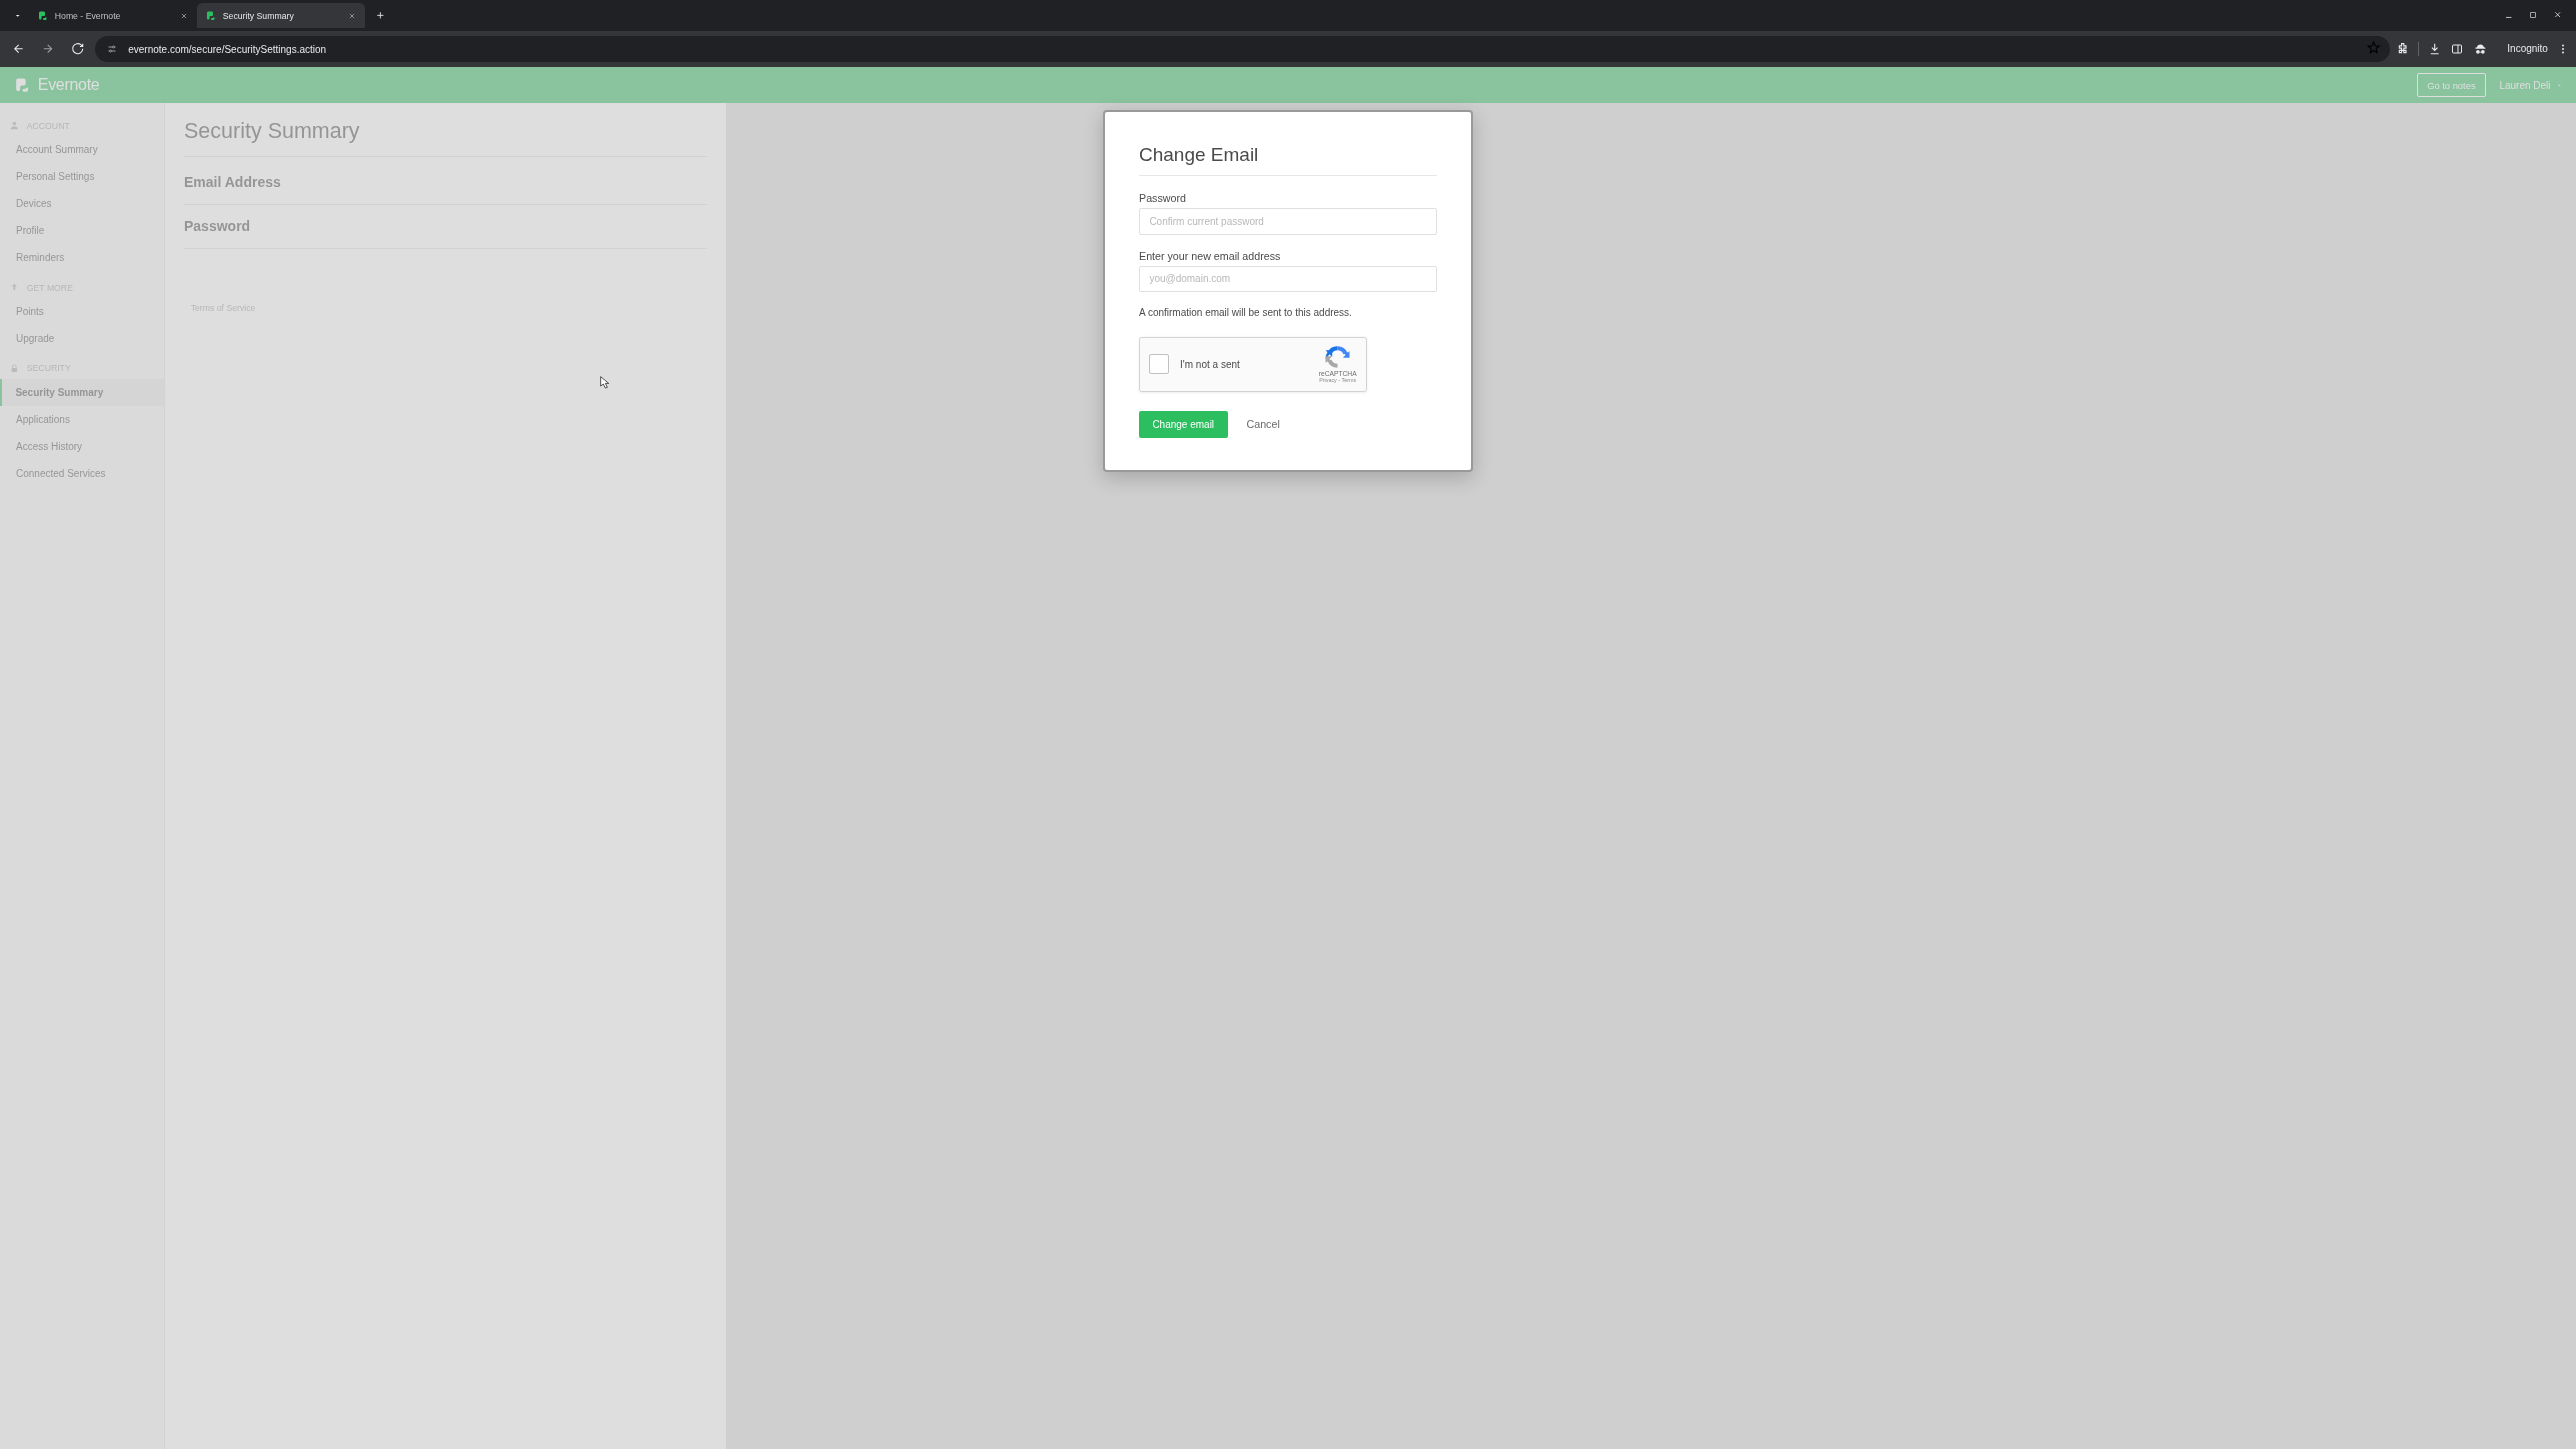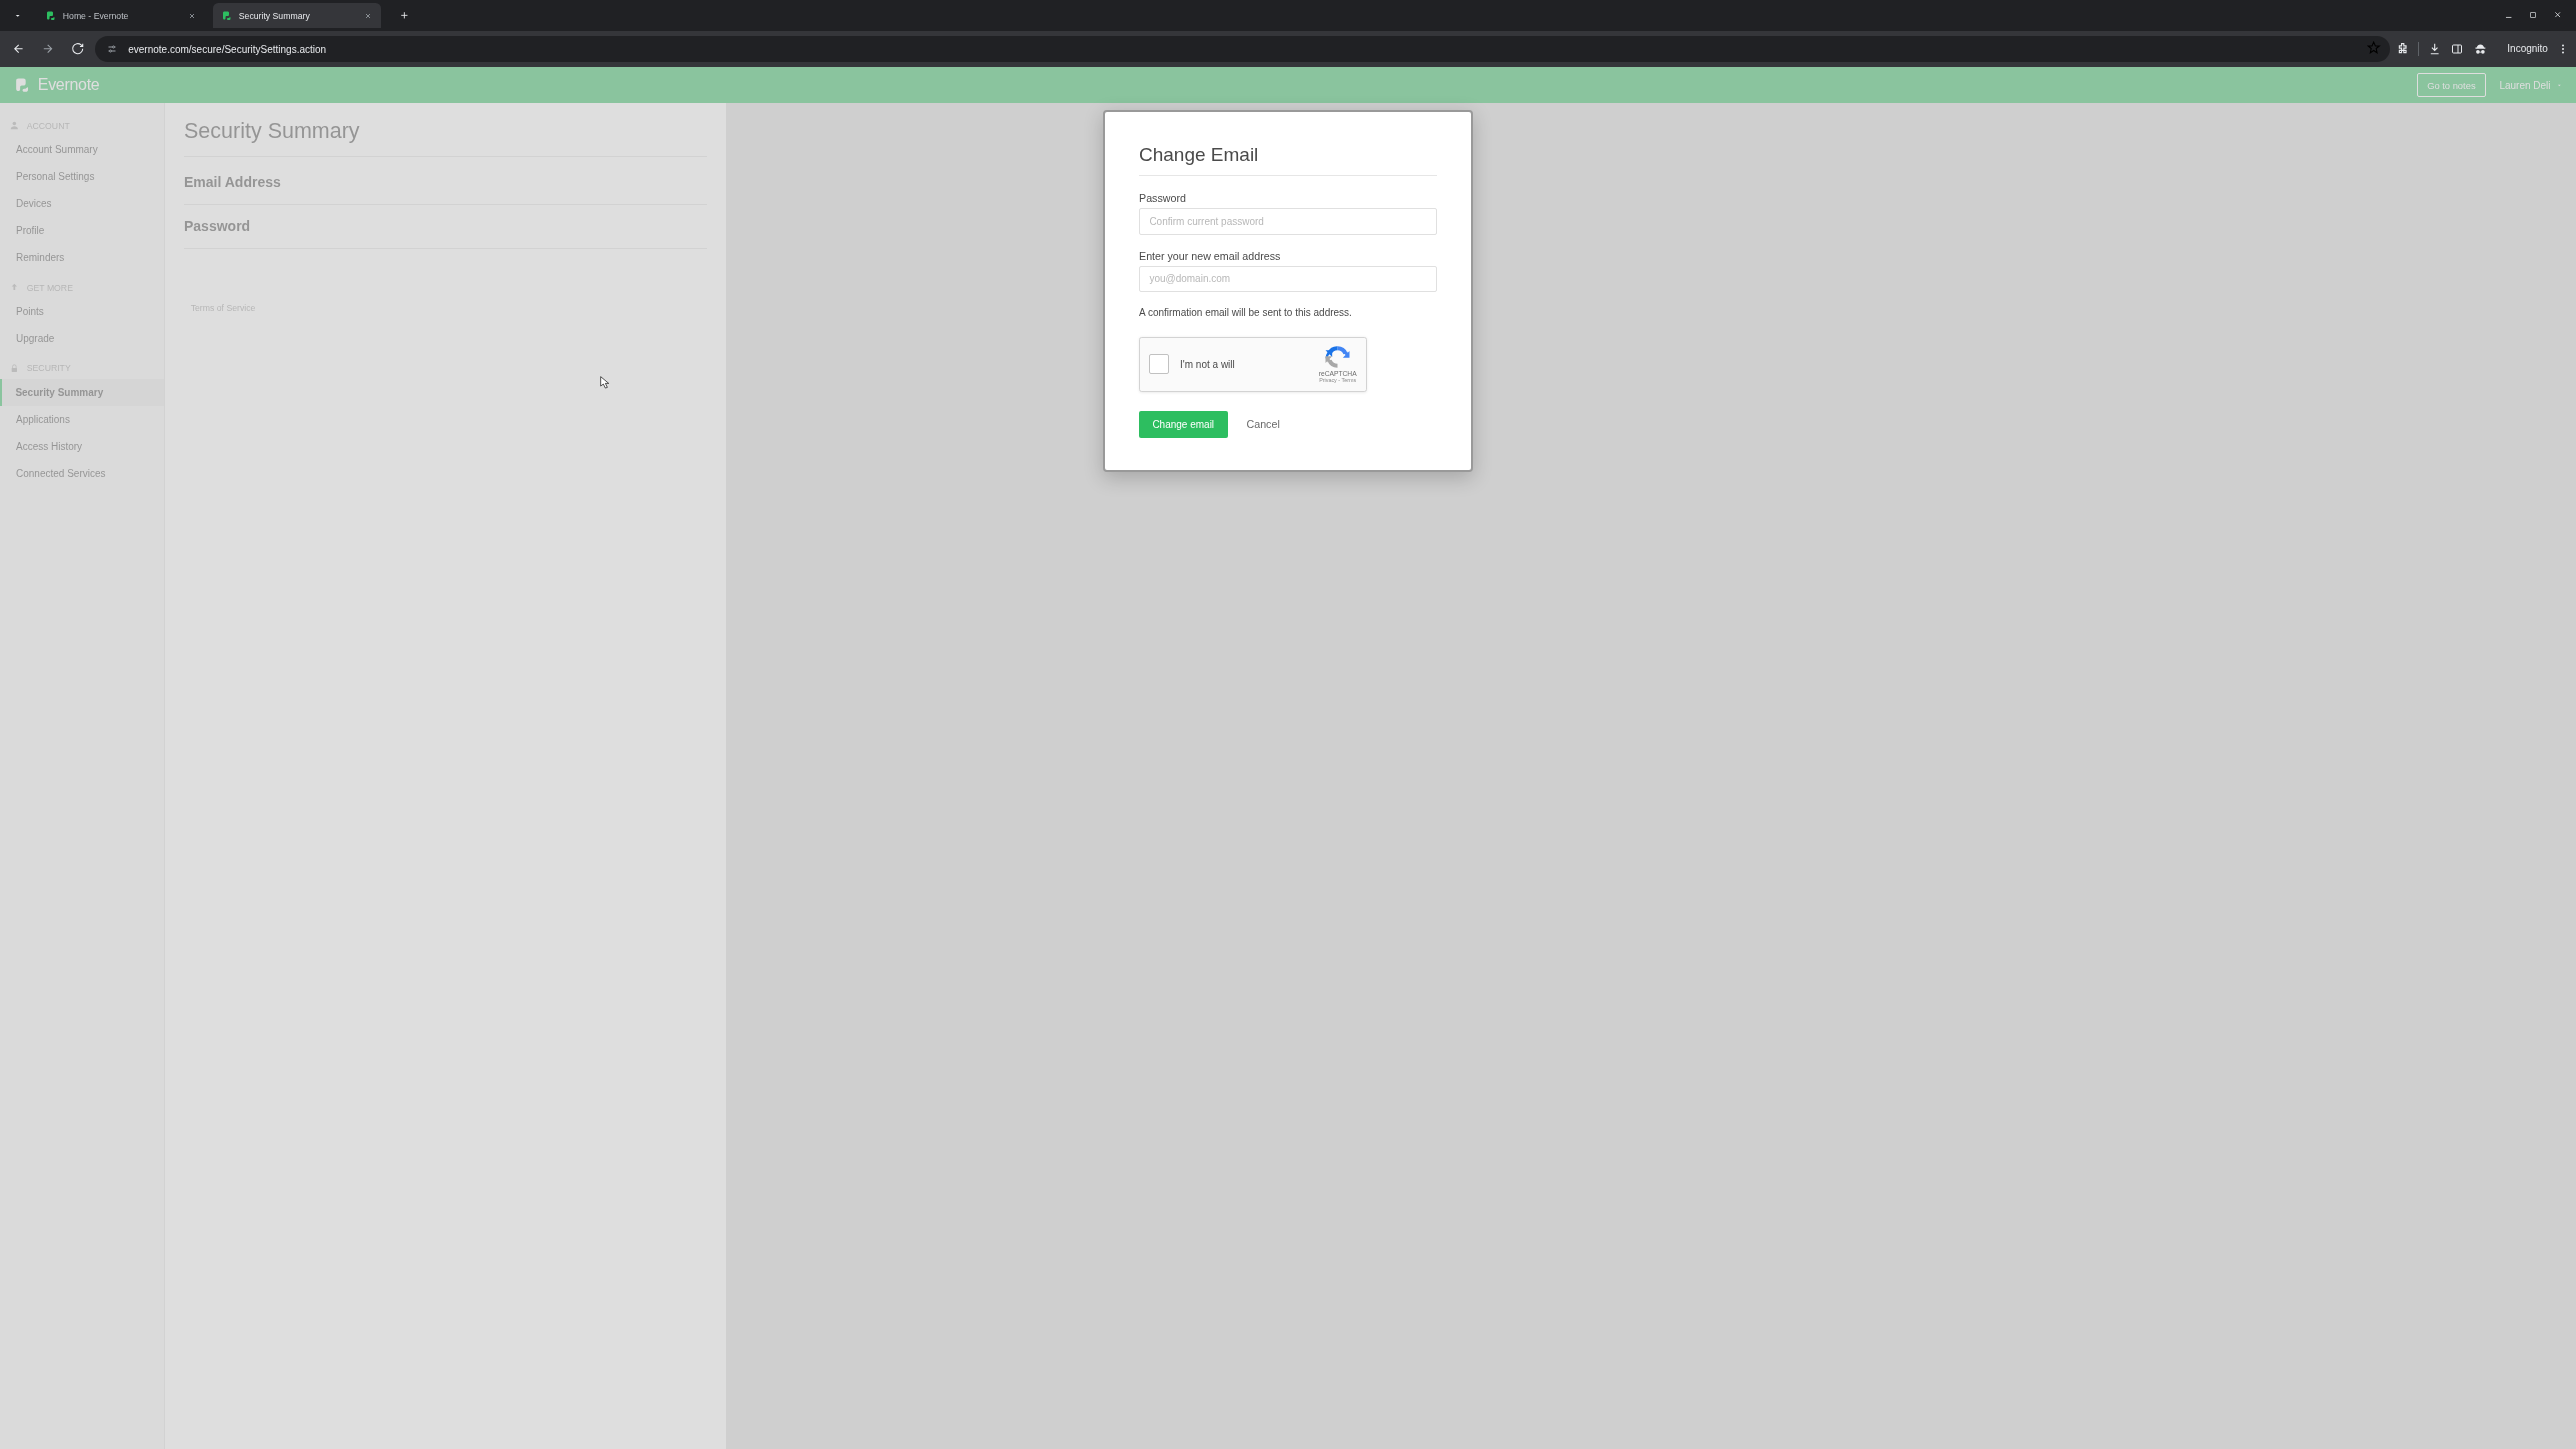--- a/index.html
+++ b/index.html
@@ -1,20 +1,20 @@
 <!DOCTYPE html>
 <html style="font-size:10.7px"><head>
 <meta charset="utf-8">
 <style>
 * { margin: 0; padding: 0; box-sizing: border-box; font-family: -apple-system, BlinkMacSystemFont, "Segoe UI", Helvetica, Arial, sans-serif; }
 body { background: #202124; height: 100vh; overflow: hidden; }
 
 
 .browser-chrome { background: #202124; }
-.tab-bar { display: flex; align-items: center; height: 31px; padding: 0 5.4px; gap: 8px; }
+.tab-bar { display: flex; align-items: center; height: 31px; padding: 0 5.4px; gap: 0; }
 .tab-dropdown { width: 24px; height: 24px; display: flex; align-items: center; justify-content: center; color: #e8eaed; cursor: pointer; border-radius: 50%; }
 .tab { display: flex; align-items: center; height: 25.5px; padding: 0 8px; border-radius: 5.4px 5.4px 0 0; gap: 5.4px; min-width: 168px; position: relative; cursor: pointer; }
 .tab.inactive { color: #bdc1c6; }
 .tab.active { background: #35363a; color: #e8eaed; }
 .tab-favicon { width: 12px; height: 12px; display: flex; align-items: center; justify-content: center; }
 .tab-title { font-size: 8.7px; flex: 1; white-space: nowrap; overflow: hidden; }
 .tab-close { width: 10.7px; height: 10.7px; color: #9aa0a6; display: flex; align-items: center; justify-content: center; cursor: pointer; }
 .new-tab { width: 20px; height: 20px; display: flex; align-items: center; justify-content: center; color: #e8eaed; cursor: pointer; border-radius: 50%; margin-left: 5.4px; }
 .window-controls { margin-left: auto; display: flex; gap: 16px; color: #e8eaed; padding-right: 8px; }
 .window-controls span { cursor: pointer; font-size: 9.4px; }
@@ -293,21 +293,21 @@
         <div class="field-label">Password</div>
         <input type="password" class="field-input" placeholder="Confirm current password" style="">
 
         <div class="field-label">Enter your new email address</div>
         <input type="email" class="field-input" placeholder="you@domain.com" style="">
 
         <div class="help-text">A confirmation email will be sent to this address.</div>
 
         <div class="recaptcha">
           <div class="recaptcha-check"></div>
-          <div class="recaptcha-label">I'm not a will</div>
+          <div class="recaptcha-label">I'm not a sent</div>
           <div class="recaptcha-brand">
             <span class="recaptcha-logo">
               <svg viewBox="0 0 40 36" width="27" height="24">
                   <path d="M20 2a16 16 0 0 1 15 10l-6 2A10 10 0 0 0 20 8V2z" fill="#4285f4"></path>
                   <path d="M35 12l3-3v10H28l4-4a10 10 0 0 0-3-3l6-2z" fill="#4285f4"></path>
                   <path d="M20 2v6a10 10 0 0 0-9 6l-6-3A16 16 0 0 1 20 2z" fill="#1a73e8"></path>
                   <path d="M5 11l-3-3h10v10l-4-4a10 10 0 0 0-3 6H2a16 16 0 0 1 3-9z" fill="#1a73e8"></path>
                   <path d="M20 34a16 16 0 0 1-15-10l6-2a10 10 0 0 0 9 6v6z" fill="#a8a8a8"></path>
                   <path d="M5 24l-3 3V17h10l-4 4a10 10 0 0 0 3 3l-6 2z" fill="#a8a8a8"></path>
                 </svg>

